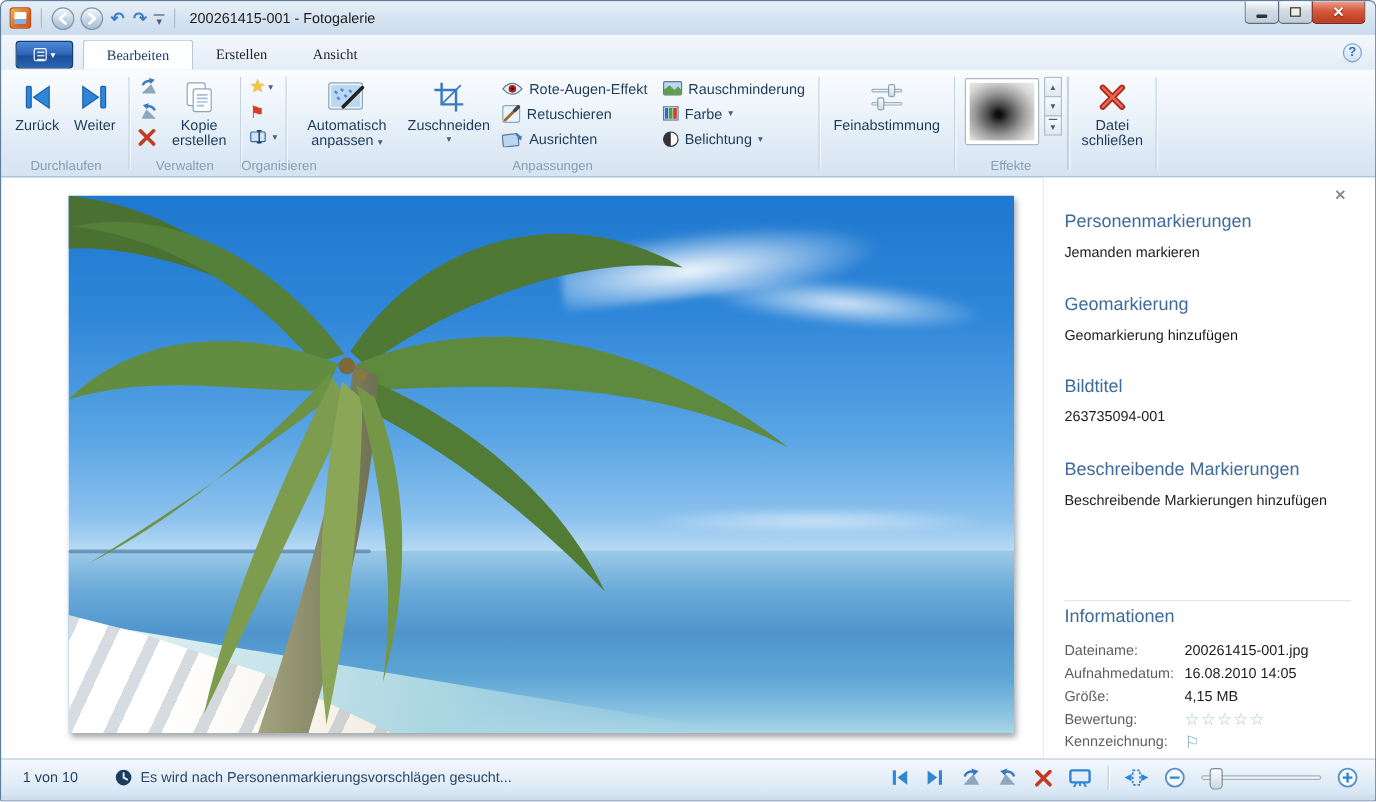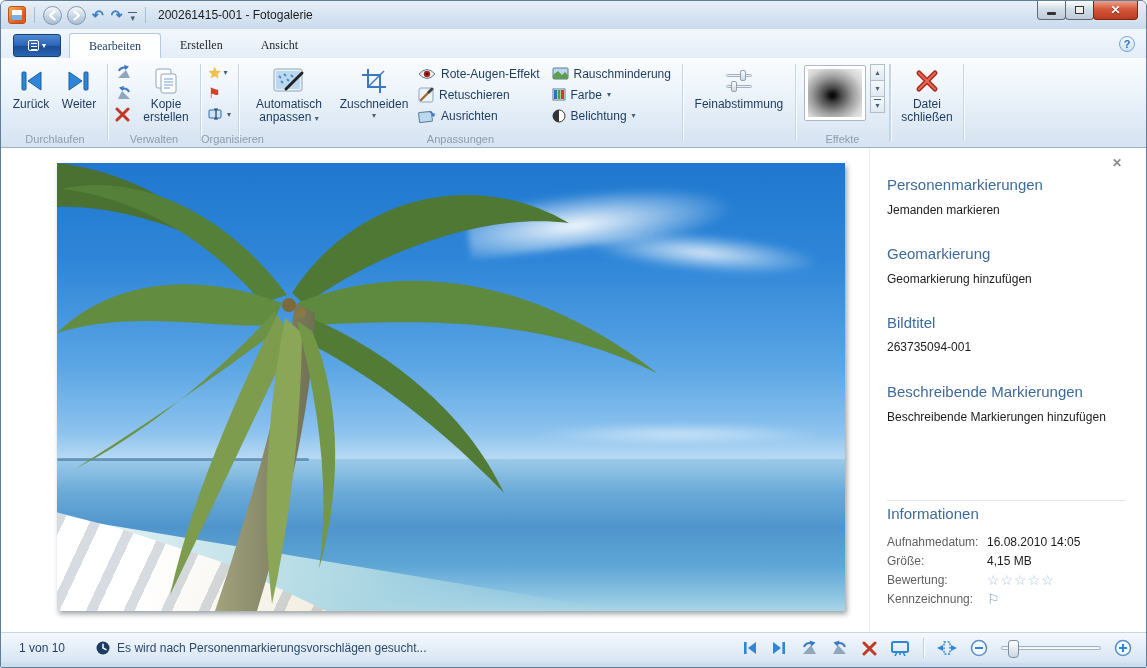--- a/index.html
+++ b/index.html
@@ -466,20 +466,24 @@
       <div class="pitem p-a3">263735094-001</div>
 
       <div class="phead p-h4">Beschreibende Markierungen</div>
       <div class="pitem p-a4">Beschreibende Markierungen hinzufügen</div>
 
       <div class="psep"></div>
 
       <div class="phead p-h5">Informationen</div>
       <div class="inforows">
         <div class="irow">
+          <span class="ilabel">Dateiname:</span>
+          <span class="ivalue">200261415-001.jpg</span>
+        </div>
+        <div class="irow">
           <span class="ilabel">Aufnahmedatum:</span>
           <span class="ivalue">16.08.2010  14:05</span>
         </div>
         <div class="irow">
           <span class="ilabel">Größe:</span>
           <span class="ivalue">4,15 MB</span>
         </div>
         <div class="irow">
           <span class="ilabel">Bewertung:</span>
           <span class="stars">☆☆☆☆☆</span>

